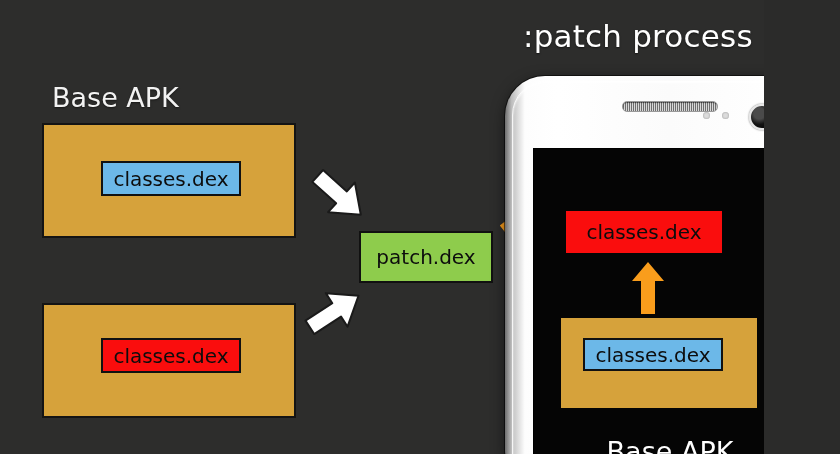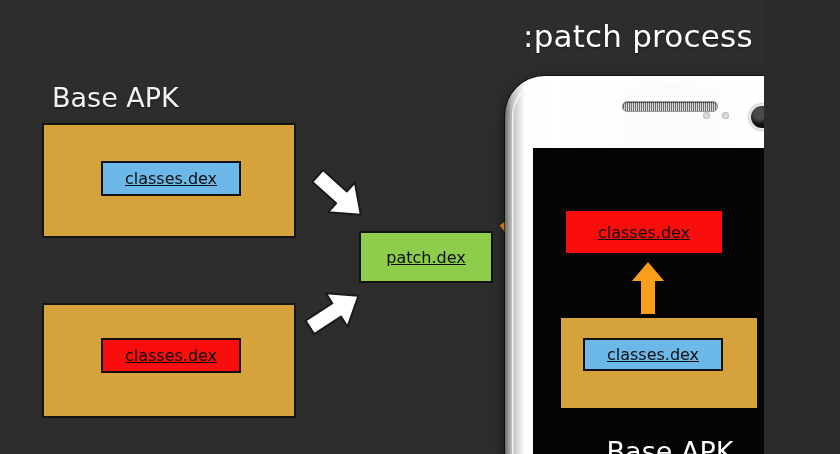--- a/index.html
+++ b/index.html
@@ -46,23 +46,22 @@
 
   
   .dex-chip {
     position: absolute;
     box-sizing: border-box;
     border: 2px solid #111111;
     display: flex;
     align-items: center;
     justify-content: center;
     color: #0d0d0d;
-    font-size: 16px;
-    white-space: nowrap;
-    text-decoration: underline;
+    font-size: 20px;
+    white-space: nowrap;
   }
   .dex-blue  { background: #6cb8e8; }
   .dex-red   { background: #fa0d0d; }
   .dex-green { background: #8ecc4c; }
   .dex-chip.noborder { border: none; }
 
   
   #phone {
     position: absolute;
     left: 505px;

